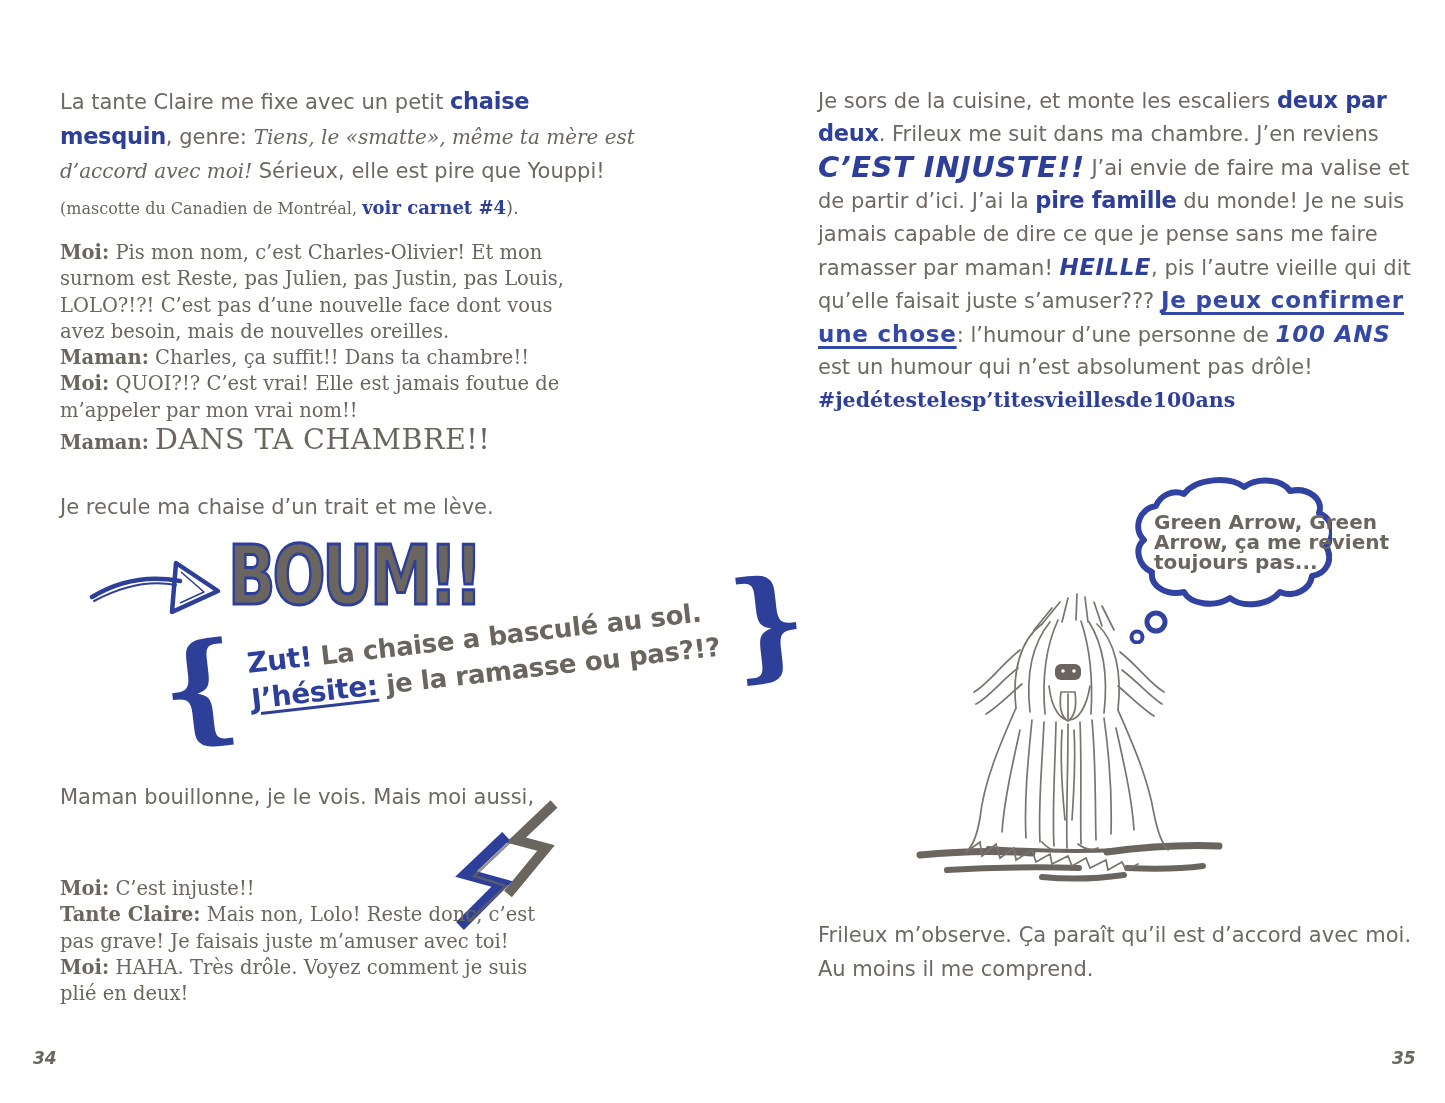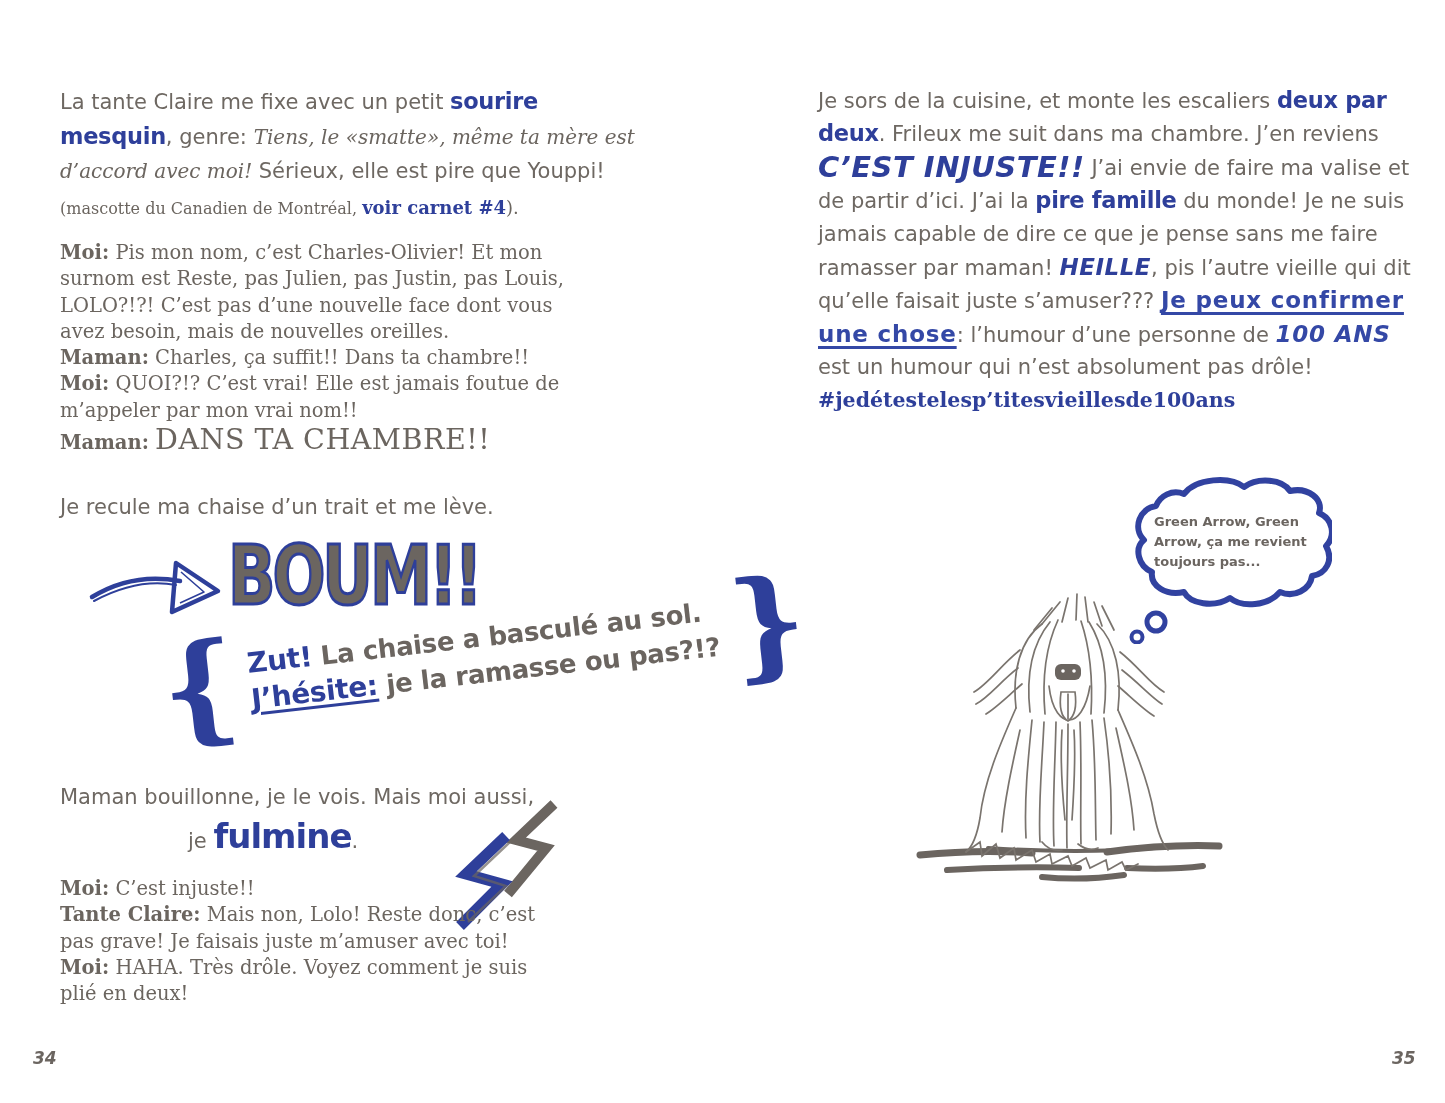--- a/index.html
+++ b/index.html
@@ -35,31 +35,31 @@
     transform:scale(0.78,1.02);transform-origin:left top;white-space:nowrap;
   }
   .brace-wrap{display:flex;align-items:center;transform:rotate(-6.5deg);transform-origin:left center;}
   .brace{font-family:"DejaVu Serif",serif;font-weight:bold;font-size:118px;line-height:100px;color:var(--accent);}
   .brace-text{margin:0 12px;}
   .brace-line{font-size:26px;line-height:35px;white-space:nowrap;font-weight:bold;color:#6b6560;letter-spacing:-0.3px;}
   .zut{color:var(--accent);font-size:28px;}
   .hesite{color:var(--accent);font-size:28px;text-decoration:underline;text-decoration-thickness:3px;text-underline-offset:4px;}
   .fulmine{color:var(--accent);font-weight:bold;font-size:34px;letter-spacing:-1px;}
   .hashtag{font-family:"DejaVu Serif",serif;font-weight:bold;color:var(--accent);font-size:20.5px;}
-  .bubble-text{font-size:13px;line-height:20px;font-weight:bold;color:#6b6560;white-space:nowrap;}
+  .bubble-text{font-size:20px;line-height:20px;font-weight:bold;color:#6b6560;white-space:nowrap;}
   .pagenum{font-size:17px;font-weight:bold;font-style:italic;color:#6b6560;}
   svg{display:block;}
 </style>
 </head>
 <body>
 
 <div class="abs" style="left:0;top:0;width:722px;height:1103px;">
 
   <div class="abs" style="left:60px;top:84px;">
-    <div class="hw-line"><span>La tante Claire me fixe avec un petit </span><span class="bluebold" style="font-size:22.5px;">sourire</span></div>
+    <div class="hw-line"><span>La tante Claire me fixe avec un petit </span><span class="bluebold" style="font-size:22.5px;">chaise</span></div>
     <div class="hw-line"><span class="bluebold" style="font-size:22.5px;">mesquin</span><span>, genre: </span><span class="tw-it">Tiens, le «smatte», même ta mère est</span></div>
     <div class="hw-line"><span class="tw-it">d’accord avec moi! </span><span>Sérieux, elle est pire que Youppi!</span></div>
     <div class="hw-line" style="line-height:38px;"><span class="tw" style="font-size:16px;">(mascotte du Canadien de Montréal, </span><span class="tw" style="font-size:18px;font-weight:bold;color:var(--accent);">voir carnet #4</span><span class="tw" style="font-size:18px;">).</span></div>
   </div>
 
   <div class="abs" style="left:60px;top:240px;">
     <div class="dlg-line"><b class="spk">Moi:</b><span> Pis mon nom, c’est Charles-Olivier! Et mon</span></div>
     <div class="dlg-line"><span>surnom est Reste, pas Julien, pas Justin, pas Louis,</span></div>
     <div class="dlg-line"><span>LOLO?!?! C’est pas d’une nouvelle face dont vous</span></div>
     <div class="dlg-line"><span>avez besoin, mais de nouvelles oreilles.</span></div>
@@ -86,23 +86,20 @@
     <div class="brace">{</div>
     <div class="brace-text">
       <div class="brace-line"><span class="zut">Zut!</span><span> La chaise a basculé au sol.</span></div>
       <div class="brace-line"><span class="hesite">J’hésite:</span><span> je la ramasse ou pas?!?</span></div>
     </div>
     <div class="brace">}</div>
   </div>
 
   <div class="abs hw-line" style="left:60px;top:780px;">Maman bouillonne, je le vois. Mais moi aussi,</div>
 
-  <div class="abs" style="left:188px;top:816px;white-space:nowrap;">
-    <span class="hw" style="font-size:21px;">je </span><span class="fulmine">fulmine</span><span class="hw" style="font-size:21px;">.</span>
-  </div>
 
   <div class="abs" style="left:452px;top:796px;">
     <svg width="120" height="135" viewBox="0 0 120 135" fill="none">
       <path d="M102,8 L64,44 L94,52 L56,98" stroke="#6b6560" stroke-width="10" stroke-linejoin="miter"></path>
       <path d="M54,40 L14,78 L50,88 L8,130" stroke="#2e3f9a" stroke-width="11" stroke-linejoin="miter"></path>
       <path d="M58,46 L22,80 L54,90 L16,126" stroke="#6b6560" stroke-width="2.5" stroke-linejoin="miter" opacity="0.7"></path>
     </svg>
   </div>
 
   <div class="abs" style="left:60px;top:876px;">
@@ -201,15 +198,19 @@
         <path d="M128,150 C120,186 112,222 110,252"></path>
       <path d="M224,148 C232,184 240,218 242,250"></path>
 
       <path d="M170,150 C168,180 170,210 173,240"></path>
         <path d="M182,150 C184,180 182,210 180,240"></path>
       <path d="M150,262 q8,10 20,8"></path>
         <path d="M186,264 q10,8 20,4"></path>
     </svg>
   </div>
 
+  <div class="abs" style="left:96px;top:918px;">
+    <div class="hw-line">Frileux m’observe. Ça paraît qu’il est d’accord avec moi.</div>
+    <div class="hw-line">Au moins il me comprend.</div>
+  </div>
 
   <div class="abs pagenum" style="left:670px;top:1048px;">35</div>
 </div>
 
 </body></html>

